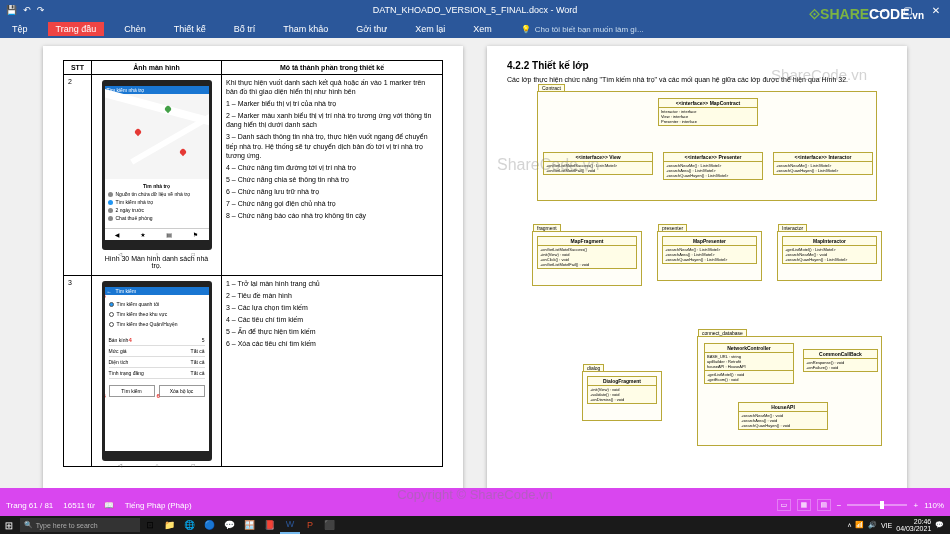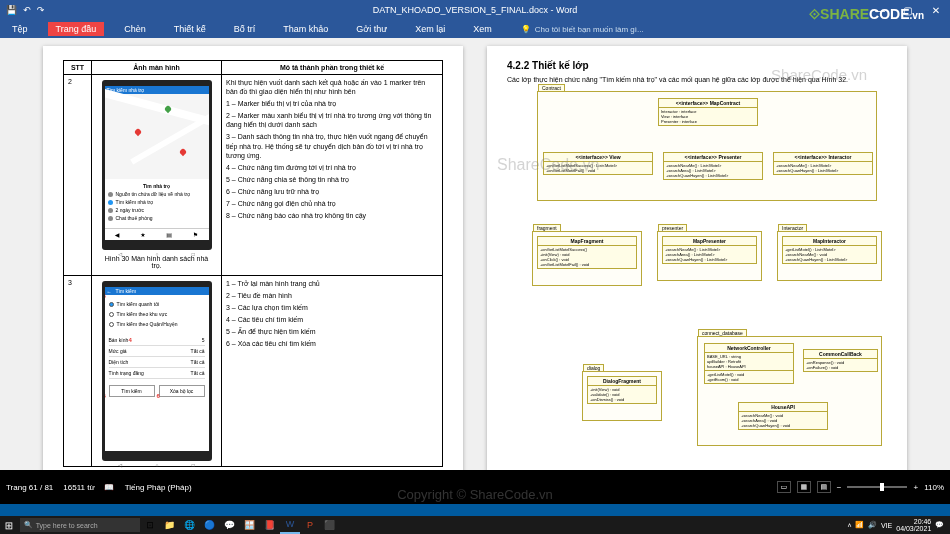--- a/index.html
+++ b/index.html
@@ -57,21 +57,21 @@
 .uml-box .uml-sec { border-bottom: 0.5px solid #b8a838; padding: 1px 2px; min-height: 6px; }
 .uml-box .uml-sec:last-child { border-bottom: none; }
 .uml-container { position: absolute; border: 0.5px solid #b8a838; background: rgba(255,253,231,.3); }
 .uml-container .pkg-label { position: absolute; top: -8px; left: 0; background: #fffde7; border: 0.5px solid #b8a838; padding: 0 3px; font-size: 5px; }
 
 .watermark { position: absolute; color: rgba(128,128,128,.35); font-size: 16px; font-weight: 500; pointer-events: none; z-index: 10; }
 .watermark.big { font-size: 15px; }
 .sharecode-logo { position: absolute; top: 6px; right: 26px; color: #fff; font-size: 14px; font-weight: bold; z-index: 20; }
 .sharecode-logo .green { color: #7cb342; }
 
-.statusbar { position: absolute; bottom: 30px; left: 0; right: 0; height: 34px; background: #000000; display: flex; align-items: center; color: #fff; font-size: 8px; padding: 0 6px; }
+.statusbar { position: absolute; bottom: 12px; left: 0; right: 0; height: 34px; background: #d946ef; display: flex; align-items: center; color: #fff; font-size: 8px; padding: 0 6px; }
 .statusbar .sb-left { display: flex; gap: 10px; }
 .statusbar .sb-right { margin-left: auto; display: flex; align-items: center; gap: 6px; }
 .statusbar .view-btn { width: 14px; height: 12px; border: 0.5px solid rgba(255,255,255,.3); display: flex; align-items: center; justify-content: center; font-size: 7px; }
 .zoom-slider { width: 60px; height: 2px; background: rgba(255,255,255,.4); position: relative; }
 .zoom-slider .thumb { position: absolute; width: 4px; height: 8px; background: #fff; top: -3px; left: 55%; }
 
 .taskbar { position: absolute; bottom: 0; left: 0; right: 0; height: 18px; background: #1a1a1a; display: flex; align-items: center; }
 .taskbar .start { width: 18px; height: 18px; display: flex; align-items: center; justify-content: center; color: #fff; font-size: 10px; }
 .taskbar .search { width: 120px; height: 14px; background: #333; margin-left: 2px; display: flex; align-items: center; padding: 0 4px; color: #aaa; font-size: 7px; gap: 3px; }
 .taskbar .tb-icon { width: 20px; height: 18px; display: flex; align-items: center; justify-content: center; font-size: 9px; }

